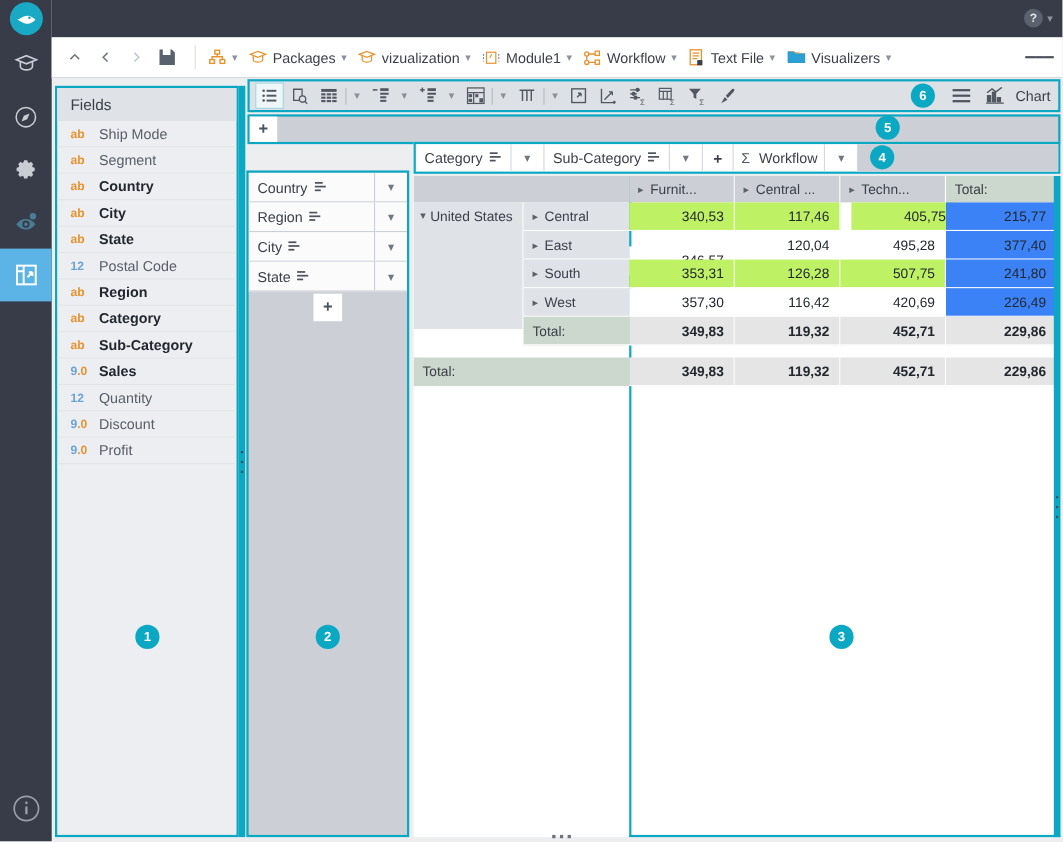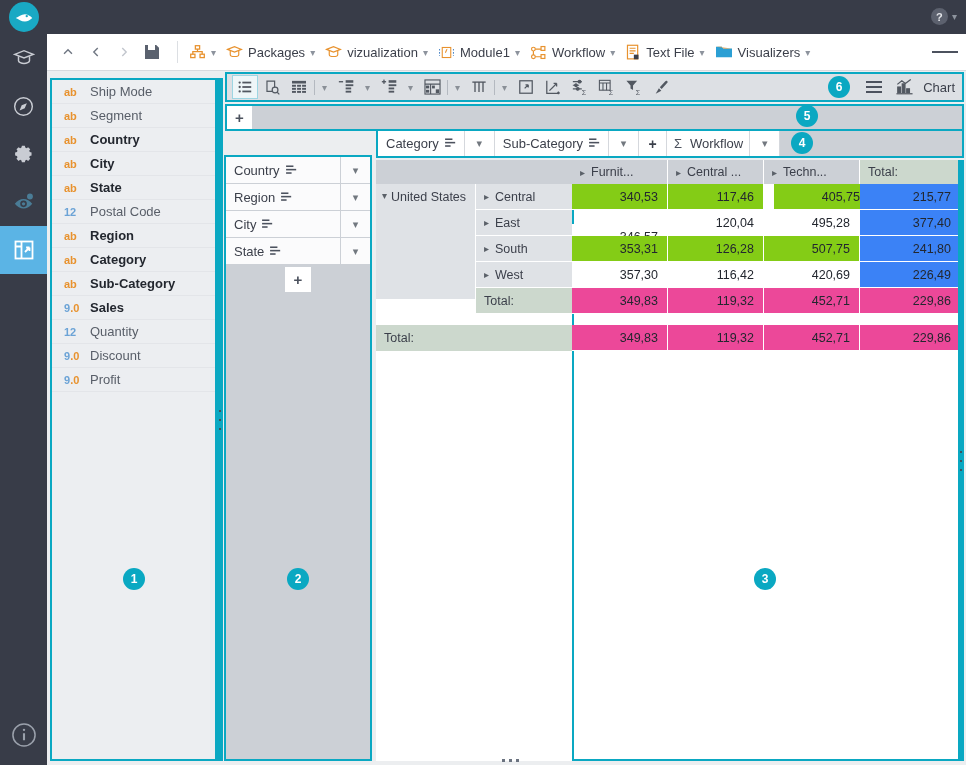--- a/index.html
+++ b/index.html
@@ -189,23 +189,23 @@
     position:absolute; top:0; height:24px; background:#ccd0d6;
     display:flex; align-items:center; gap:6px; padding-left:8px;
     font-size:12.5px; color:#3b3f4a; border-right:1px solid #ffffff;
   }
   .colhdr.tot { background:#ccd8cd; }
   .dcell {
     position:absolute; height:26px; display:flex; align-items:center; justify-content:flex-end;
     padding-right:9px; font-size:12.5px; color:#23272f;
     border-right:1px solid #ffffff; border-bottom:1px solid #ffffff;
   }
-  .dcell.odd { background:#84cc16; }
+  .dcell.odd { background:#bef264; }
   .dcell.even { background:#ffffff; }
-  .dcell.totrow { background:#ec4899; }
+  .dcell.totrow { background:#e5e5e5;font-weight:bold; }
   .dcell.totcol { background:#3b82f6; }
 
   .tri { display:inline-block; color:#5b6169; font-size:10px; }
 
   
   .badge {
     position:absolute; width:22px; height:22px; border-radius:50%;
     background:#0aa8c2; color:#ffffff; font-size:12px;
     display:flex; align-items:center; justify-content:center; font-weight:bold;
     z-index:30;
@@ -517,20 +517,21 @@
       </div>
       <span class="chartlbl">Chart</span>
     </div>
   </div>
 
   <div class="addrow">
     <div class="addbtn">+</div>
   </div>
 
   <div class="fields">
+    <div class="fields-hd">Fields</div>
     <div>
       <div class="frow">
           <span class="ftype ab">ab</span>
           <span>Ship Mode</span>
         </div>
       <div class="frow">
           <span class="ftype ab">ab</span>
           <span>Segment</span>
         </div>
       <div class="frow used">

